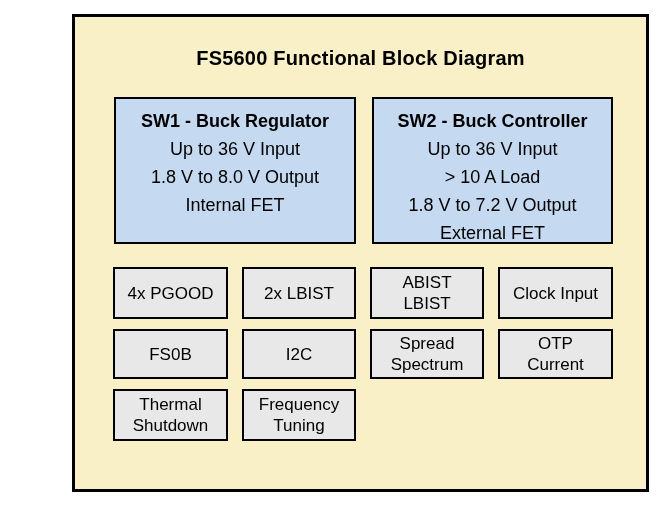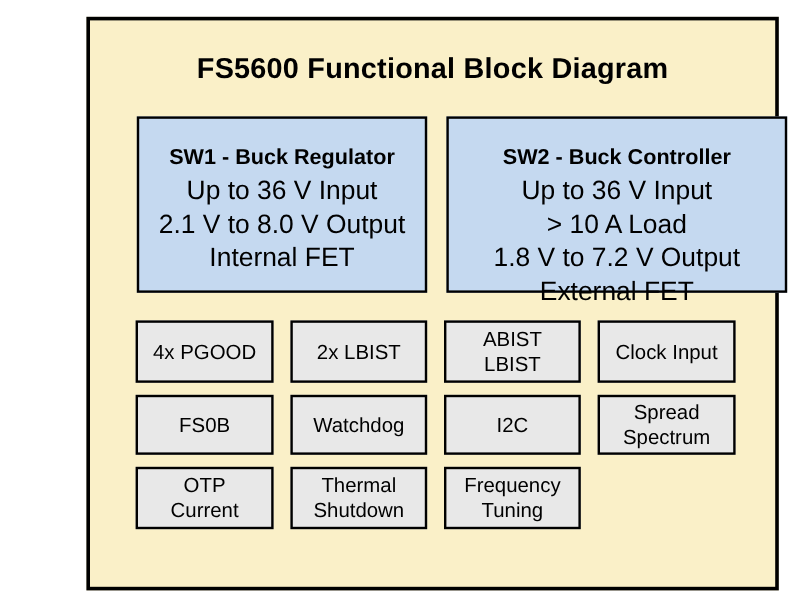--- a/index.html
+++ b/index.html
@@ -25,42 +25,42 @@
     box-sizing: border-box;
     border: 3px solid var(--border, #000000);
     background: var(--canvas-bg, #FAF0C8);
   }
   .diagram-title {
     position: absolute;
     left: 0;
     right: 0;
     top: 30px;
     text-align: center;
-    font-size: 24px;
+    font-size: 20px;
     font-weight: bold;
     line-height: 22px;
     letter-spacing: 0.2px;
   }
   .block {
     position: absolute;
     box-sizing: border-box;
     border: 2.5px solid var(--border, #000000);
     background: var(--block-blue-bg, #C5D9F0);
     text-align: center;
-    padding-top: 18px;
+    padding-top: 8px;
   }
   .block.sw1 { left: 39px; top: 80px; width: 242px; height: 147px; }
-  .block.sw2 { left: 297px; top: 80px; width: 284px; height: 147px; }
+  .block.sw2 { left: 297px; top: 80px; width: 241px; height: 147px; }
   .block-title {
     font-size: 18px;
     font-weight: bold;
     line-height: 28px;
   }
   .block-line {
-    font-size: 22px;
+    font-size: 18px;
     line-height: 28px;
   }
   .feature-grid {
     position: absolute;
     left: 38px;
     top: 250px;
     display: grid;
     grid-template-columns: 115px 114px 114px 115px;
     grid-template-rows: 52px 50px 52px;
     column-gap: 14px;
@@ -85,21 +85,21 @@
 <body>
 
 <div class="page">
   <div class="frame">
 
     <div class="diagram-title">FS5600 Functional Block Diagram</div>
 
     <div class="block sw1">
       <div class="block-title">SW1 - Buck Regulator</div>
       <div class="block-line">Up to 36 V Input</div>
-      <div class="block-line">2.1 V to 8.0 V Output</div>
+      <div class="block-line">1.8 V to 8.0 V Output</div>
       <div class="block-line">Internal FET</div>
     </div>
 
     <div class="block sw2">
       <div class="block-title">SW2 - Buck Controller</div>
       <div class="block-line">Up to 36 V Input</div>
       <div class="block-line">&gt; 10 A Load</div>
       <div class="block-line">1.8 V to 7.2 V Output</div>
       <div class="block-line">External FET</div>
     </div>
@@ -115,23 +115,20 @@
         <span class="cell-label">ABIST
 LBIST</span>
       </div>
       <div class="cell">
         <span class="cell-label">Clock Input</span>
       </div>
       <div class="cell">
         <span class="cell-label">FS0B</span>
       </div>
       <div class="cell">
-        <span class="cell-label">Watchdog</span>
-      </div>
-      <div class="cell">
         <span class="cell-label">I2C</span>
       </div>
       <div class="cell">
         <span class="cell-label">Spread
 Spectrum</span>
       </div>
       <div class="cell">
         <span class="cell-label">OTP
 Current</span>
       </div>

